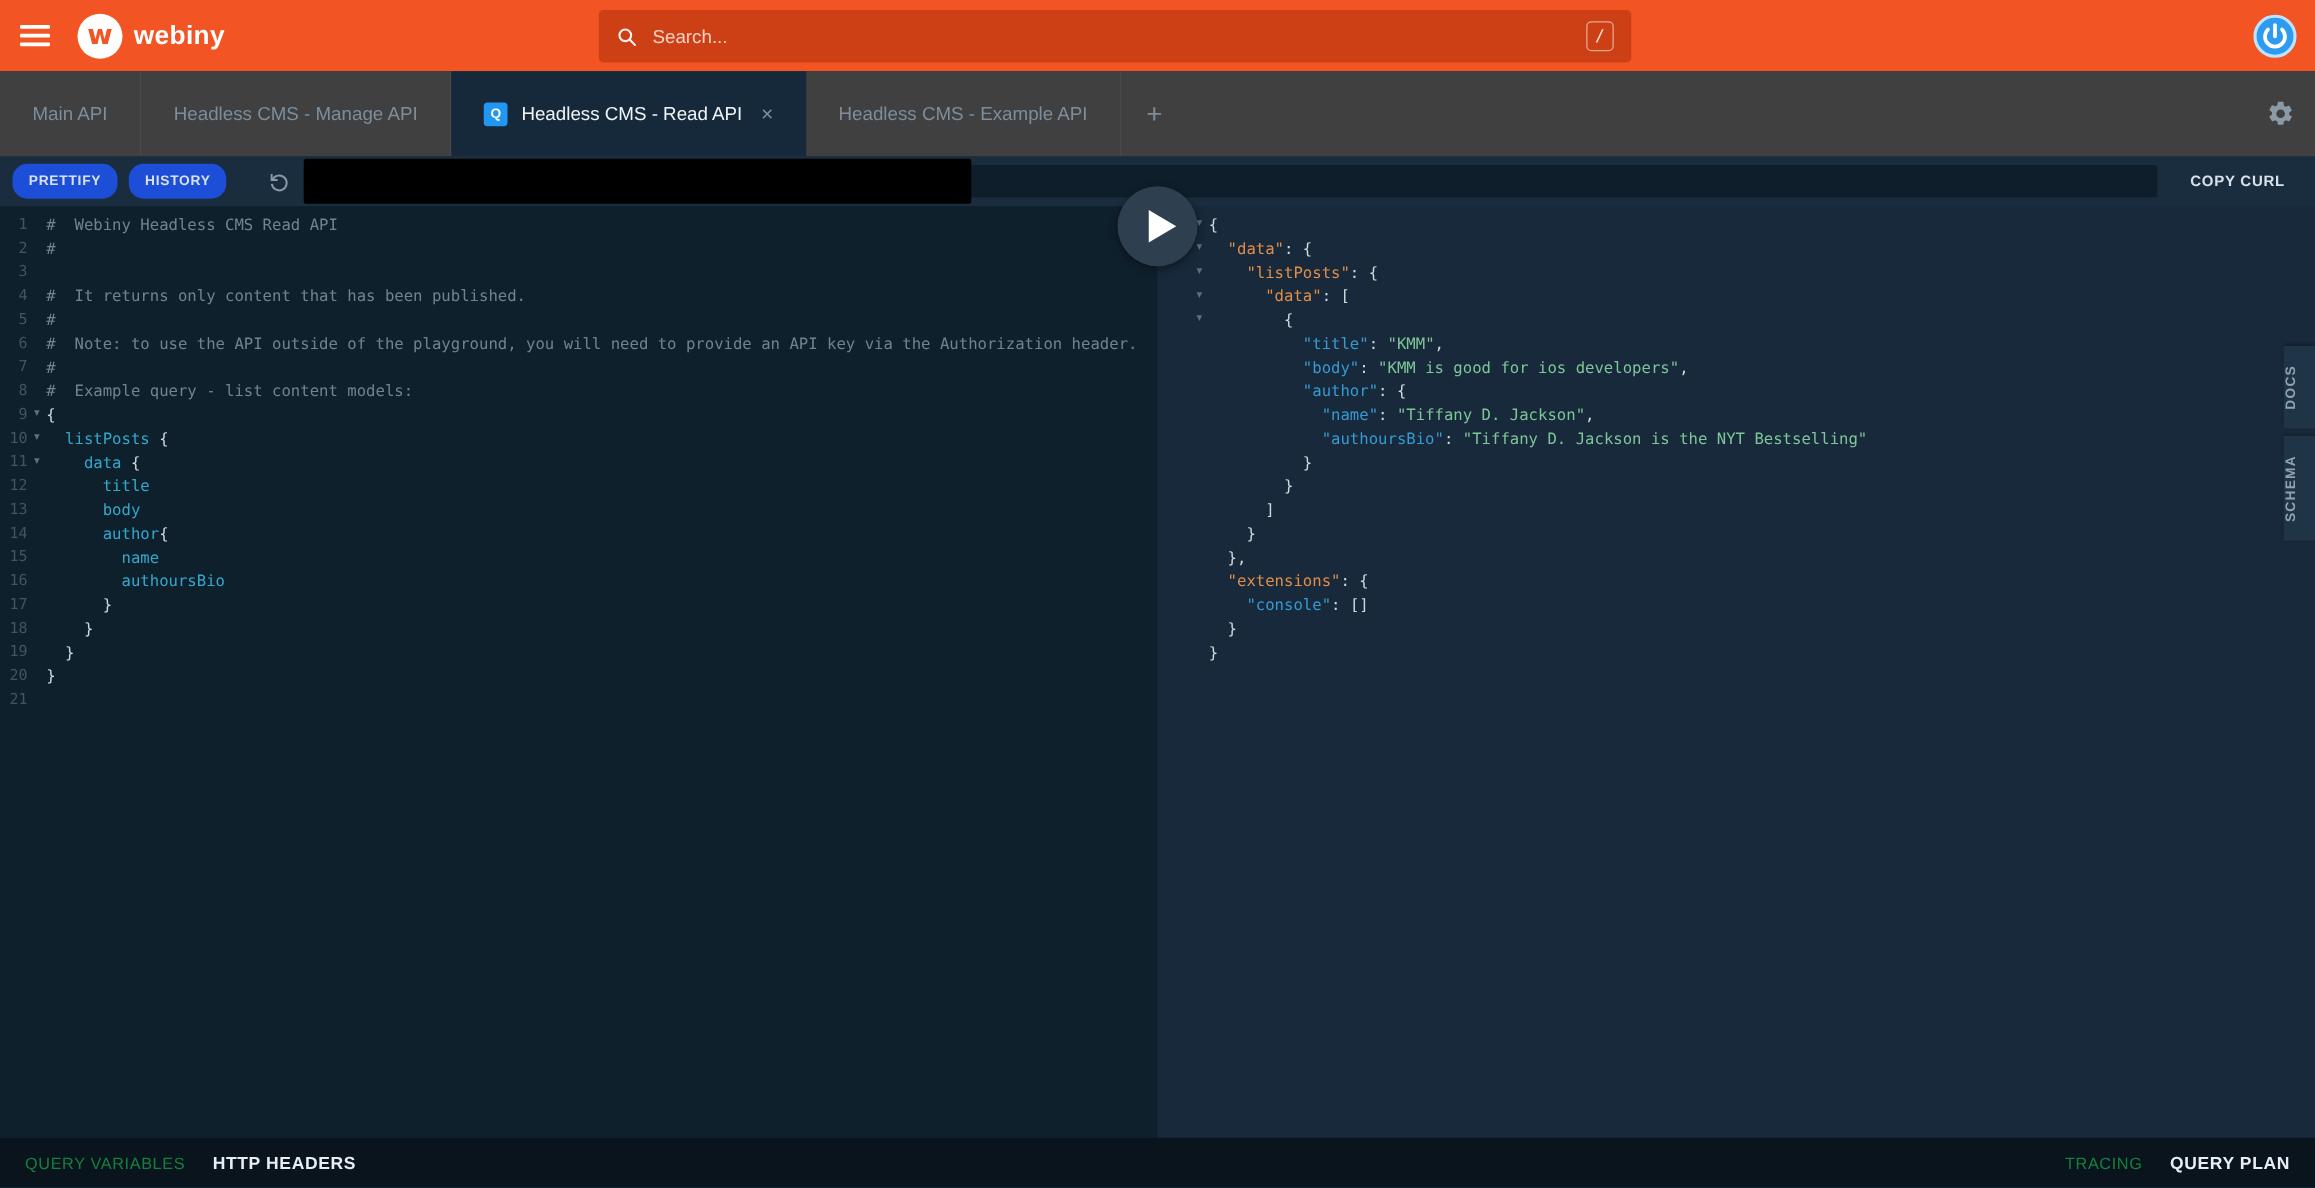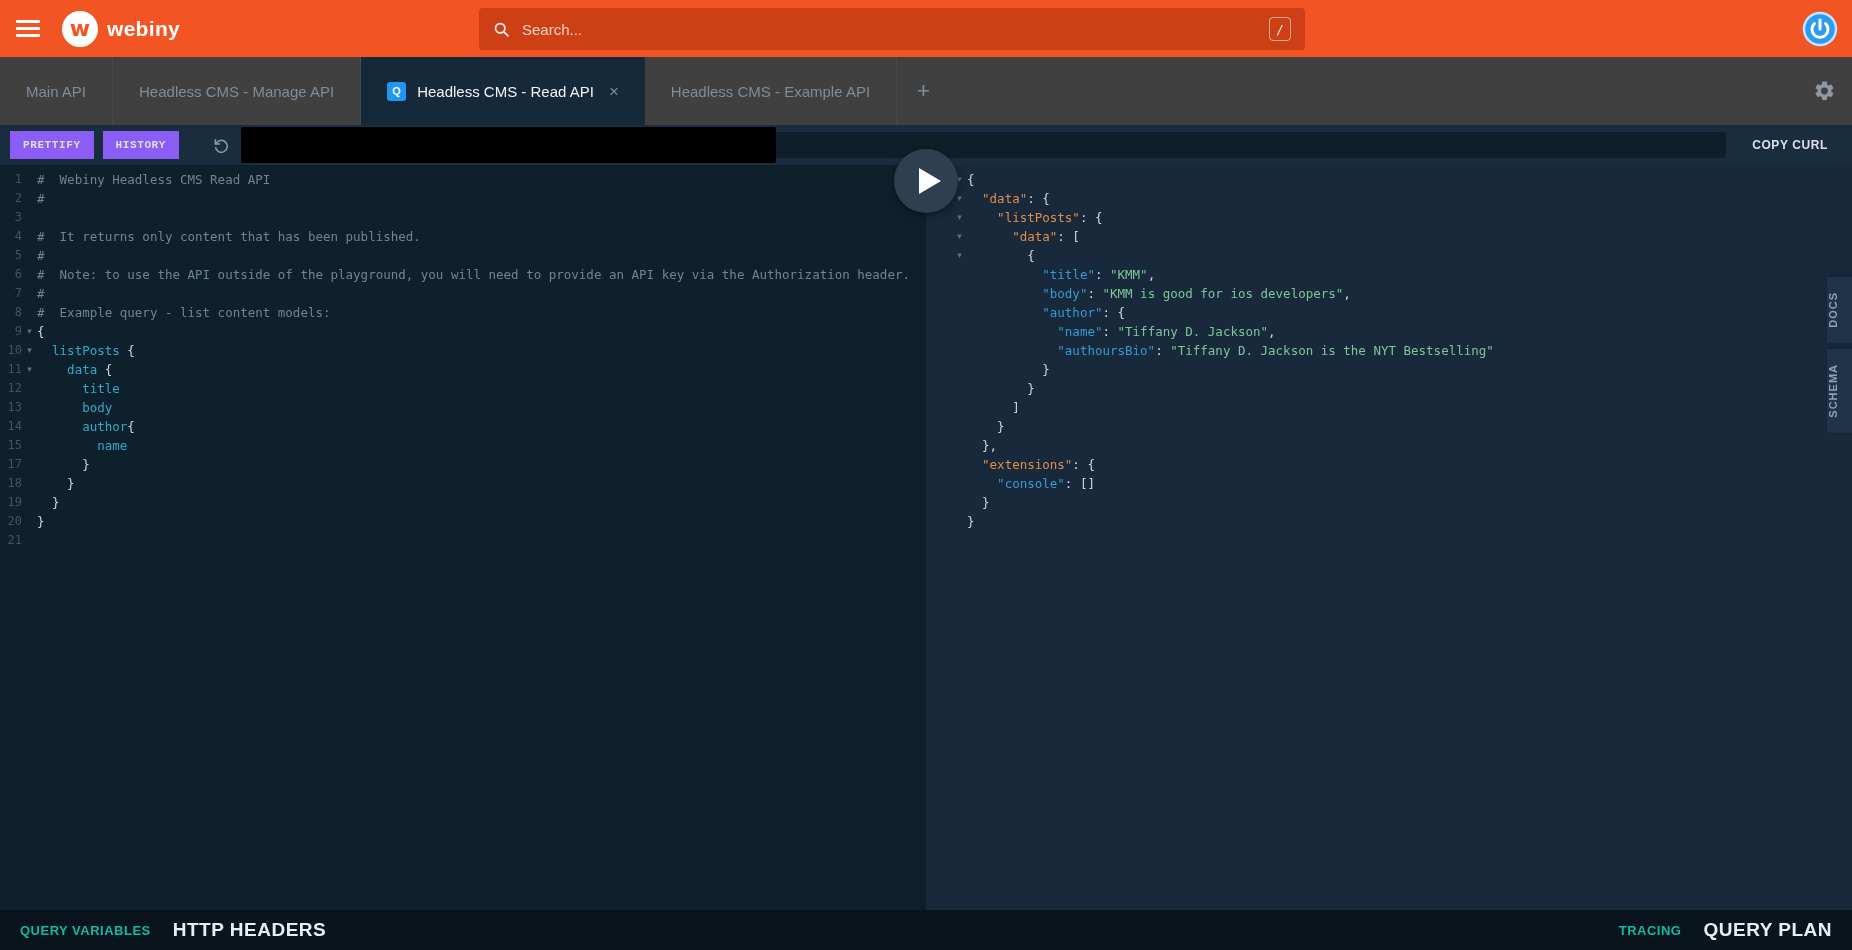--- a/index.html
+++ b/index.html
@@ -32,23 +32,23 @@
   .tab.active { background:#16293a; color:#f0f4f7; border-right:none; }
   .qbadge { width:19px; height:19px; border-radius:3px; background:#2196f3; color:#fff;
     font-size:11px; font-weight:bold; display:flex; align-items:center; justify-content:center;
     margin-right:11px; }
   .close { margin-left:15px; color:#7c8d9c; font-size:17px; line-height:1; cursor:pointer; }
   .addtab { display:flex; align-items:center; padding:0 20px; color:#7c8d9c; font-size:22px; cursor:pointer; }
   .gear { position:absolute; right:16px; top:50%; transform:translateY(-50%); cursor:pointer; line-height:0; }
 
   
   .toolbar { height:40px; background:#1a2d3e; display:flex; align-items:center; padding:0 10px; }
-  .tbtn { background:#8b5cf6; color:#d9e1e8; border:none; border-radius:0; font-size:11px;
+  .tbtn { background:#1d4ed8; color:#d9e1e8; border:none; border-radius:12px; font-size:11px;
     font-weight:bold; letter-spacing:.6px; padding:8px 13px; margin-right:9px; cursor:pointer;
-    font-family:Liberation Mono, monospace; }
+    font-family:Liberation Sans, sans-serif; }
   .refresh { margin:0 10px 0 24px; line-height:0; cursor:pointer; }
   .urlbar { position:relative; flex:1; height:26px; background:#0e1f2b; border-radius:3px;
     margin-right:12px; }
   .redaction { position:absolute; left:0; top:-5px; height:36px; width:36%; background:#000;
     border-radius:2px; }
   .copycurl { background:transparent; border:none; color:#d9e1e8; font-size:12px; font-weight:bold;
     letter-spacing:.6px; padding:0 14px; cursor:pointer; font-family:"Liberation Sans", sans-serif; }
 
   
   .main { position:relative; height:745px; display:flex; }
@@ -76,22 +76,22 @@
 
   .side-tabs { position:absolute; right:0; top:112px; display:flex; flex-direction:column; gap:6px; z-index:5; }
   .side-tab { width:25px; background:#1f3447; color:#8fa2b2; font-size:11px; font-weight:bold;
     letter-spacing:1px; writing-mode:vertical-rl; transform:rotate(180deg); padding:15px 0;
     text-align:center; cursor:pointer; box-shadow:-1px 1px 3px rgba(0,0,0,.35); }
 
   
   .footer { height:40px; background:#0a141d; display:flex; align-items:center;
     justify-content:space-between; padding:0 20px; }
   .f-left, .f-right { display:flex; align-items:center; gap:22px; }
-  .f-dim { color:#14b8a6; font-size:13px; font-weight:bold; letter-spacing:.5px; cursor:pointer; }
-  .f-bright { color:#e8eef2; font-size:19px; font-weight:bold; letter-spacing:.5px; cursor:pointer; }
+  .f-dim { color:#15803d; font-size:13px; font-weight:normal; letter-spacing:.5px; cursor:pointer; }
+  .f-bright { color:#e8eef2; font-size:14px; font-weight:bold; letter-spacing:.5px; cursor:pointer; }
 </style>
 </head>
 <body>
 
 <div class="header">
   <div class="hamburger">
     <span></span>
       <span></span>
       <span></span>
   </div>
@@ -168,20 +168,21 @@
         <div class="code-line"><span class="ln">6</span><span class="fold"></span><span class="codetxt"><span class="tk-c">#  Note: to use the API outside of the playground, you will need to provide an API key via the Authorization header.</span></span></div>
         <div class="code-line"><span class="ln">7</span><span class="fold"></span><span class="codetxt"><span class="tk-c">#</span></span></div>
         <div class="code-line"><span class="ln">8</span><span class="fold"></span><span class="codetxt"><span class="tk-c">#  Example query - list content models:</span></span></div>
         <div class="code-line"><span class="ln">9</span><span class="fold">▾</span><span class="codetxt"><span class="tk-p">{</span></span></div>
         <div class="code-line"><span class="ln">10</span><span class="fold">▾</span><span class="codetxt"><span class="tk-f">  listPosts</span><span class="tk-p"> {</span></span></div>
         <div class="code-line"><span class="ln">11</span><span class="fold">▾</span><span class="codetxt"><span class="tk-f">    data</span><span class="tk-p"> {</span></span></div>
         <div class="code-line"><span class="ln">12</span><span class="fold"></span><span class="codetxt"><span class="tk-f">      title</span></span></div>
         <div class="code-line"><span class="ln">13</span><span class="fold"></span><span class="codetxt"><span class="tk-f">      body</span></span></div>
         <div class="code-line"><span class="ln">14</span><span class="fold"></span><span class="codetxt"><span class="tk-f">      author</span><span class="tk-p">{</span></span></div>
         <div class="code-line"><span class="ln">15</span><span class="fold"></span><span class="codetxt"><span class="tk-f">        name</span></span></div>
+        <div class="code-line"><span class="ln">16</span><span class="fold"></span><span class="codetxt"><span class="tk-f">        authoursBio</span></span></div>
         <div class="code-line"><span class="ln">17</span><span class="fold"></span><span class="codetxt"><span class="tk-p">      }</span></span></div>
         <div class="code-line"><span class="ln">18</span><span class="fold"></span><span class="codetxt"><span class="tk-p">    }</span></span></div>
         <div class="code-line"><span class="ln">19</span><span class="fold"></span><span class="codetxt"><span class="tk-p">  }</span></span></div>
         <div class="code-line"><span class="ln">20</span><span class="fold"></span><span class="codetxt"><span class="tk-p">}</span></span></div>
         <div class="code-line"><span class="ln">21</span><span class="fold"></span><span class="codetxt"></span></div>
       </div>
   </div>
   <div class="result">
     <div>
         <div class="code-line"><span class="fold">▾</span><span class="codetxt"><span class="tk-p">{</span></span></div>

